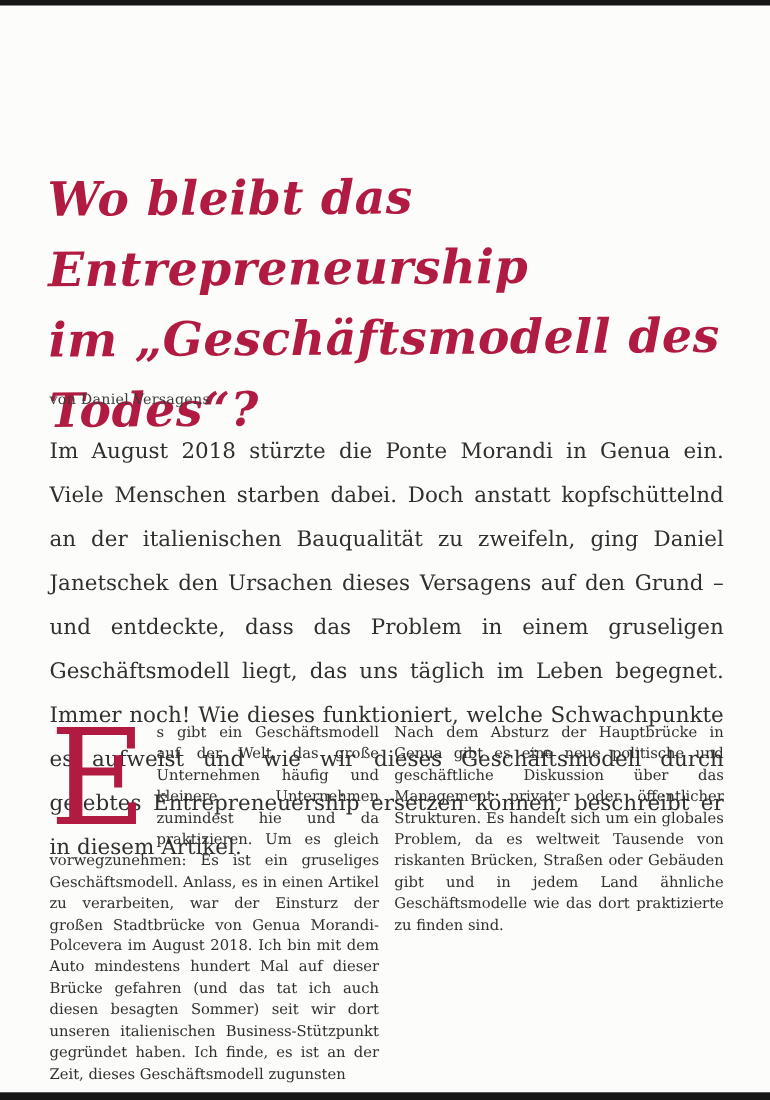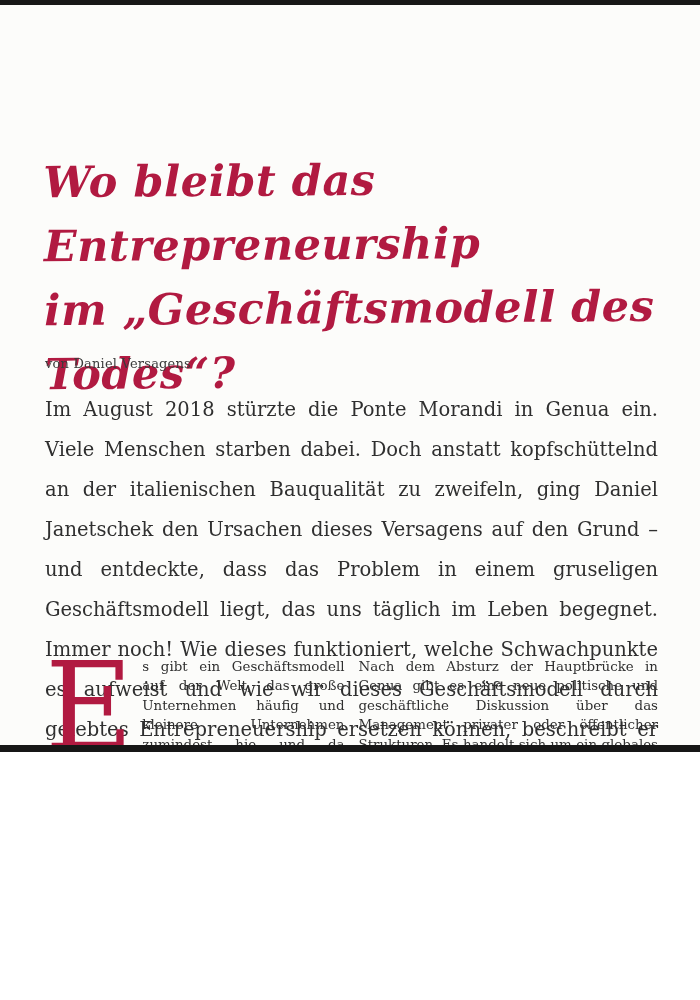--- a/index.html
+++ b/index.html
@@ -9,21 +9,21 @@
     --edge:#171717;
   }
   *{margin:0;padding:0;box-sizing:border-box;}
   html,body{width:700px;height:1000px;}
   body{
     font-family:"DejaVu Serif", serif;
     background:#ffffff;
   }
   .page{
     position:relative;
-    width:700px;height:752px;
+    width:700px;height:1000px;
     background:var(--page-bg);
     overflow:hidden;
     text-decoration:underline;
   }
   .edge-bar-top{
     position:absolute;top:0;left:0;width:100%;height:5px;
     background:var(--edge);
   }
   .edge-bar-bottom{
     position:absolute;bottom:0;left:0;width:100%;height:7px;

